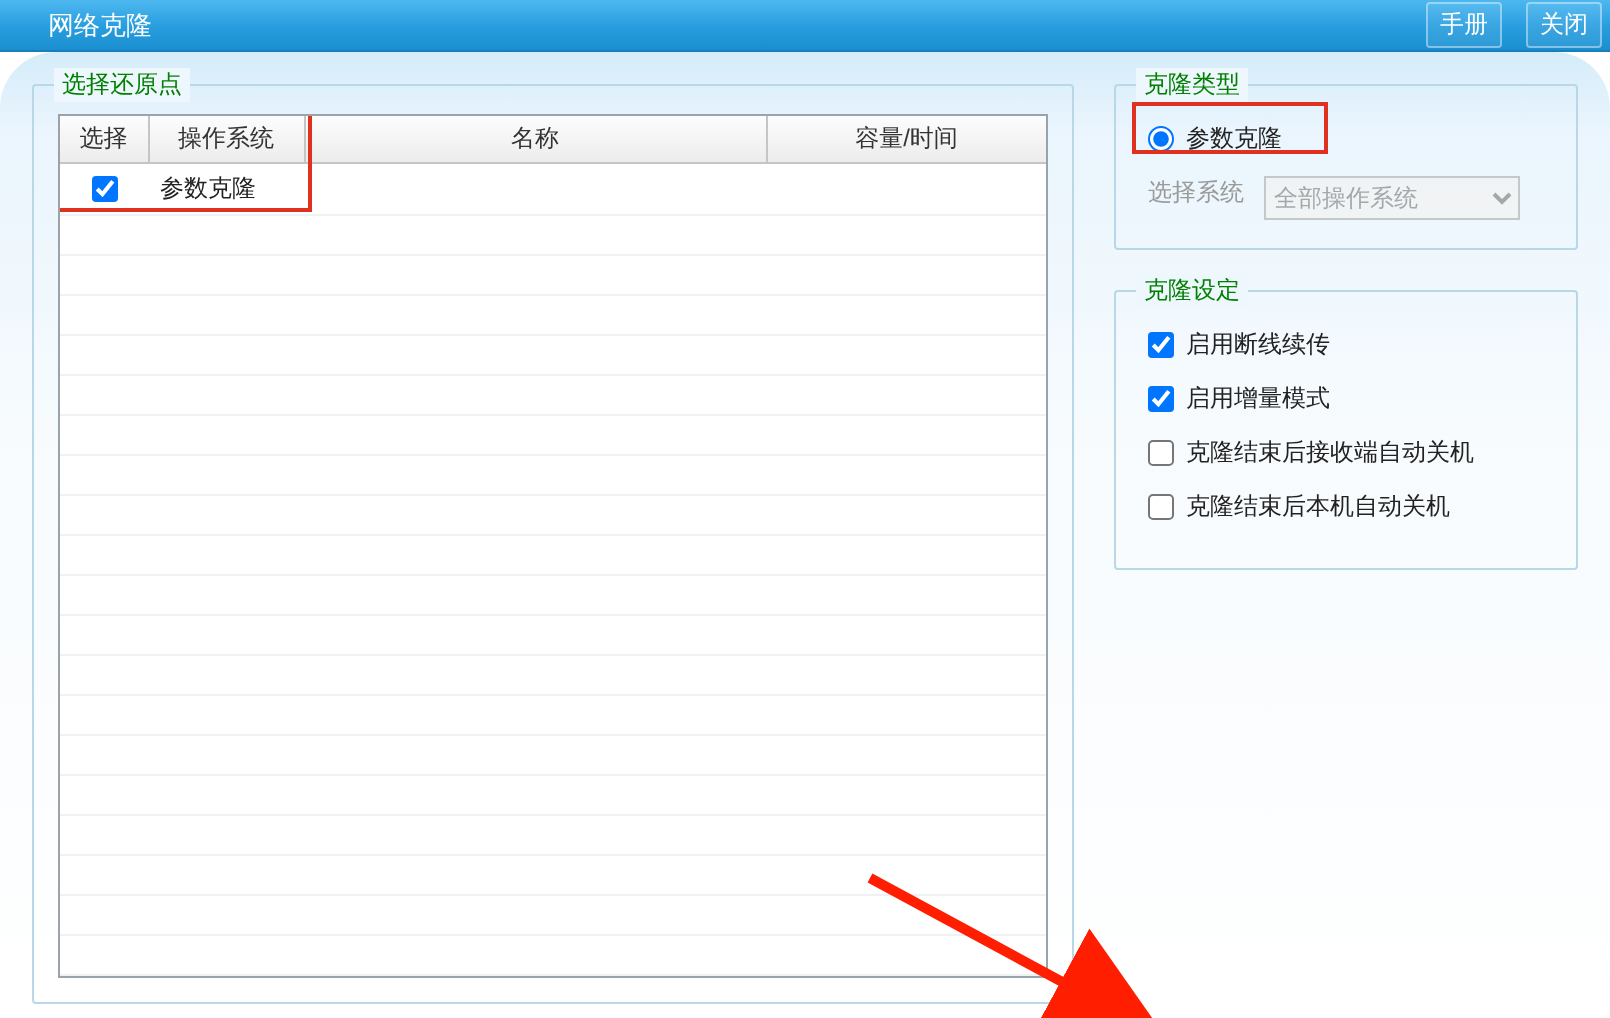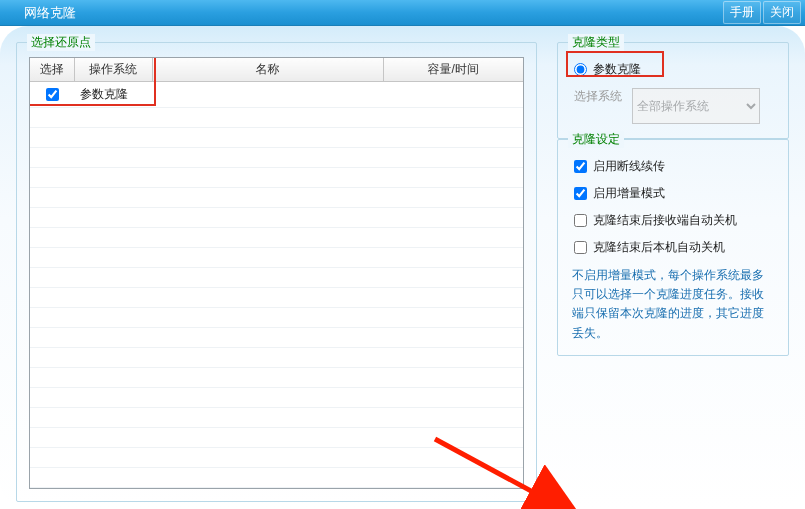--- a/index.html
+++ b/index.html
@@ -20,21 +20,21 @@
     display: flex;
     align-items: center;
     padding: 0 4px 0 24px;
     font-size: 13px;
     border-bottom: 1px solid #1a7fb8;
   }
   .titlebar .title { flex: 1; }
   .titlebar .tbtn {
     color: #fff;
     padding: 2px 6px;
-    margin-left: 2px;
+    margin-left: 12px;
     cursor: pointer;
     border: 1px solid rgba(255,255,255,0.4);
     border-radius: 2px;
     background: rgba(255,255,255,0.08);
     font-size: 12px;
   }
   .client {
     position: absolute;
     top: 26px; left: 0; right: 0; bottom: 0;
     background: linear-gradient(to bottom, #d4ecfa 0%, #eaf5fd 8%, #f7fbfe 40%, #ffffff 100%);
@@ -62,20 +62,21 @@
   }
   .left-col {
     flex: 1;
     display: flex;
     flex-direction: column;
   }
   .right-col {
     width: 232px;
     display: flex;
     flex-direction: column;
+    gap: 20px;
   }
   .group.restore { flex: 1; display: flex; flex-direction: column; }
   .table-wrap {
     border: 1px solid #9aa3aa;
     background: #fff;
     flex: 1;
     overflow: hidden;
   }
   table.grid {
     width: 100%;
@@ -120,21 +121,21 @@
   .radio-row input, .check-row input { margin: 0; }
   .sys-row {
     display: flex;
     align-items: flex-start;
     gap: 10px;
     margin: 10px 16px 2px 4px;
   }
   .sys-row .lbl { color: #9a9a9a; }
   .sys-row select {
     flex: 1;
-    height: 36px;
+    height: 22px;
     border: 1px solid #b5b5b5;
     background: #f3f3f3;
     color: #888;
     font-size: 12px;
   }
   .note {
     color: #1a6fb0;
     font-size: 12px;
     line-height: 1.6;
     margin: 6px 2px 0 2px;
@@ -336,21 +337,20 @@
       </label>
       <label class="check-row">
         <input type="checkbox" style="">
         <span>克隆结束后接收端自动关机</span>
       </label>
       <label class="check-row">
         <input type="checkbox" style="">
         <span>克隆结束后本机自动关机</span>
       </label>
 
-      <div class="note">不启用增量模式，每个操作系统最多只可以选择一个克隆进度任务。接收端只保留本次克隆的进度，其它进度丢失。</div>
     </div>
 
   </div>
 
   <svg class="arrow" style="left:430px; top:408px;" width="160" height="90" viewBox="0 0 160 90">
     <defs>
       <marker id="ah" markerWidth="12" markerHeight="12" refX="9" refY="6" orient="auto">
         <path d="M0,0 L12,6 L0,12 z" fill="#ff1e00"></path>
       </marker>
     </defs>

